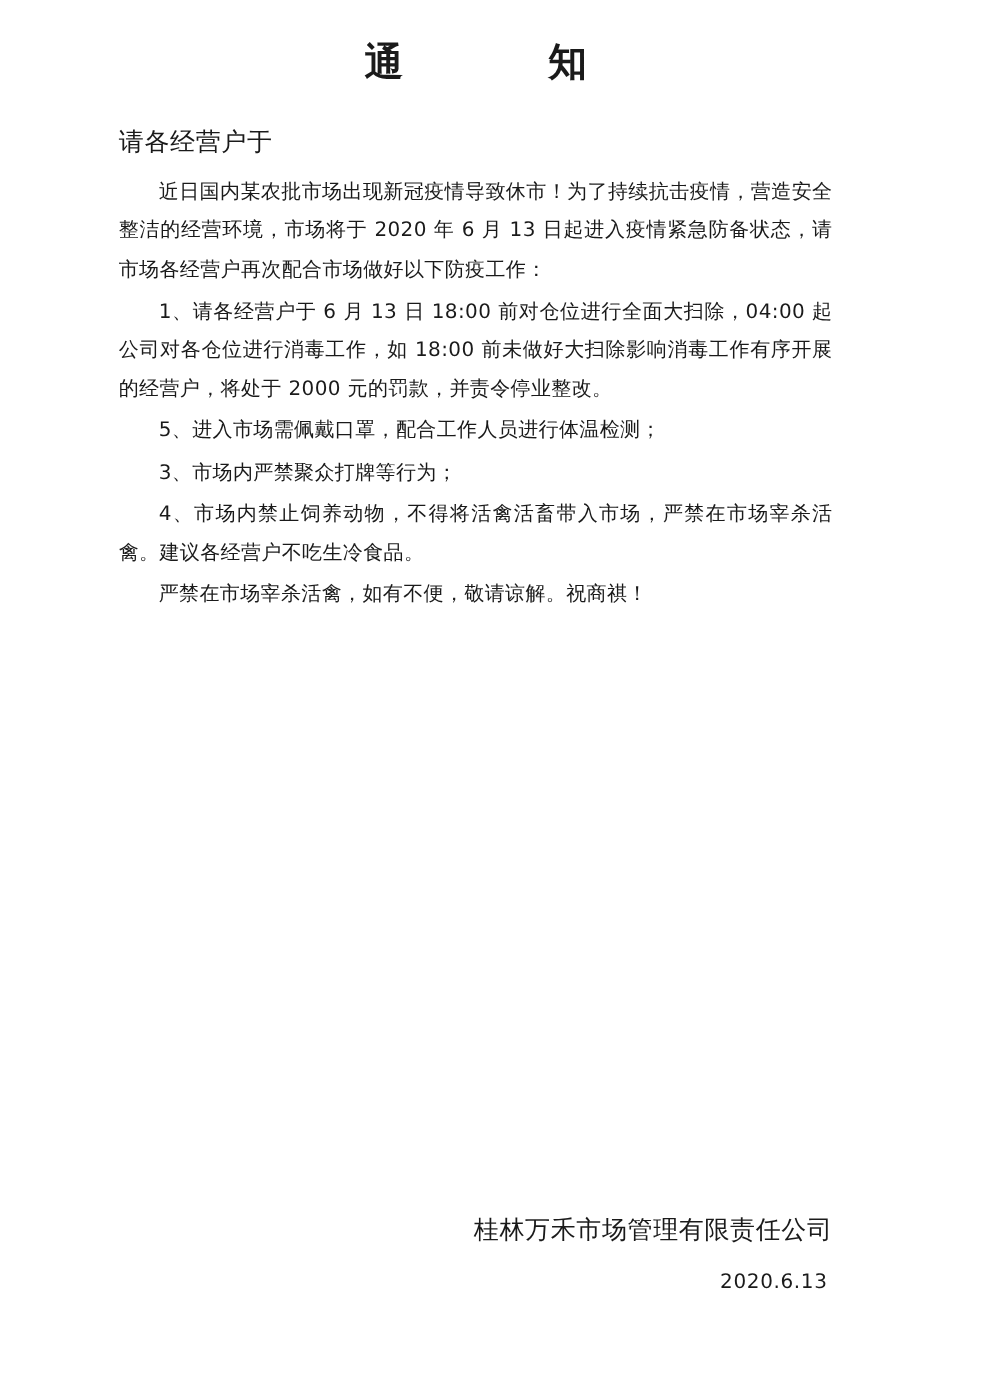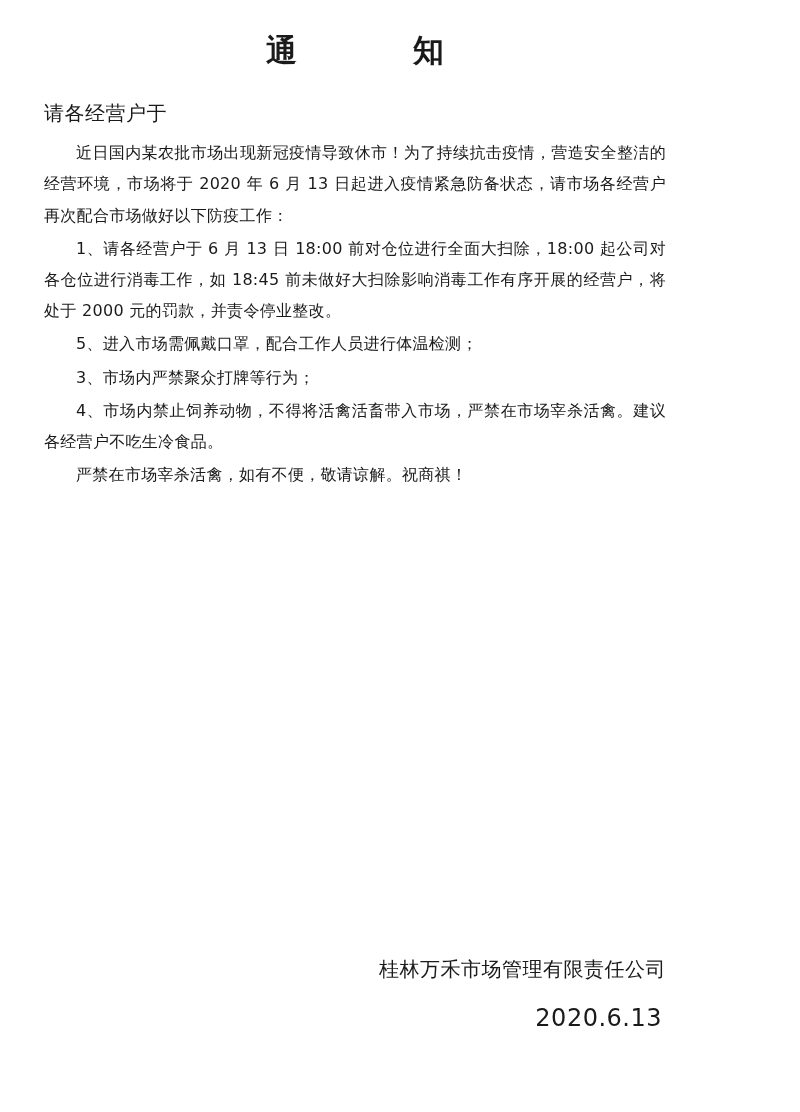--- a/index.html
+++ b/index.html
@@ -12,21 +12,21 @@
     height: 1112px;
     font-family: "DejaVu Sans", "Liberation Sans", sans-serif;
     color: #1a1a1a;
     position: relative;
     overflow: hidden;
   }
   .page {
     width: 728px;
     height: 1112px;
     box-sizing: border-box;
-    padding: 18px 62px 0 44px;
+    padding: 18px 62px 0 95px;
     position: relative;
   }
   .doc-title {
     text-align: center;
     font-size: 31px;
     font-weight: bold;
     letter-spacing: 18px;
     margin: 14px 0 28px 0;
     line-height: 1.2;
     text-indent: 18px;
@@ -50,38 +50,38 @@
     right: 62px;
     bottom: 72px;
     text-align: right;
   }
   .sign-company {
     font-size: 20px;
     line-height: 1.8;
     letter-spacing: 0.5px;
   }
   .sign-date {
-    font-size: 24px;
+    font-size: 16px;
     line-height: 1.8;
     margin-top: 10px;
     margin-right: 4px;
     letter-spacing: 0.5px;
   }
 </style>
 </head>
 <body>
 
 <div class="page">
 
   <div class="doc-title">通　　知</div>
 
   <div class="salutation">请各经营户于</div>
 
   <p class="para">近日国内某农批市场出现新冠疫情导致休市！为了持续抗击疫情，营造安全整洁的经营环境，市场将于 2020 年 6 月 13 日起进入疫情紧急防备状态，请市场各经营户再次配合市场做好以下防疫工作：</p>
-  <p class="para">1、请各经营户于 6 月 13 日 18:00 前对仓位进行全面大扫除，18:00 起公司对各仓位进行消毒工作，如 18:45 前未做好大扫除影响消毒工作有序开展的经营户，将处于 2000 元的罚款，并责令停业整改。</p>
+  <p class="para">1、请各经营户于 6 月 13 日 18:00 前对仓位进行全面大扫除，04:00 起公司对各仓位进行消毒工作，如 18:00 前未做好大扫除影响消毒工作有序开展的经营户，将处于 2000 元的罚款，并责令停业整改。</p>
   <p class="para">5、进入市场需佩戴口罩，配合工作人员进行体温检测；</p>
   <p class="para">3、市场内严禁聚众打牌等行为；</p>
   <p class="para">4、市场内禁止饲养动物，不得将活禽活畜带入市场，严禁在市场宰杀活禽。建议各经营户不吃生冷食品。</p>
   <p class="para">严禁在市场宰杀活禽，如有不便，敬请谅解。祝商祺！</p>
 
   <div class="signature-block">
     <div class="sign-company">桂林万禾市场管理有限责任公司</div>
     <div class="sign-date">2020.6.13</div>
   </div>
 

